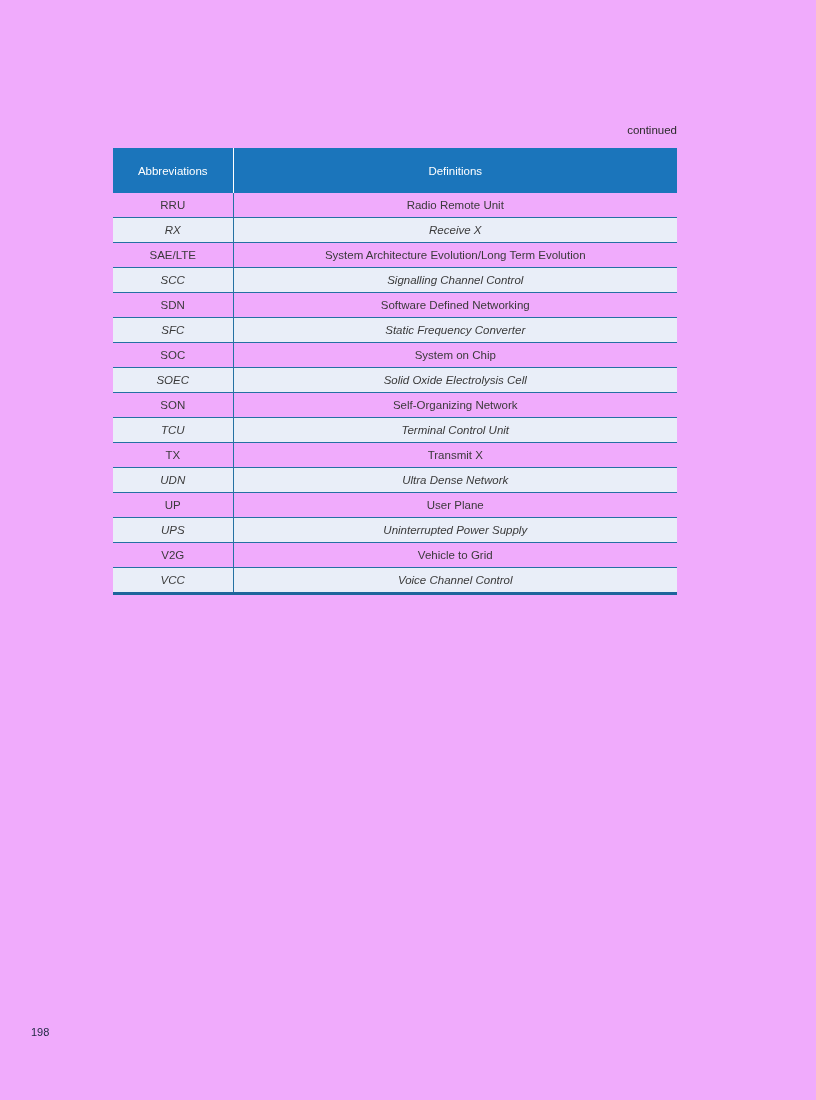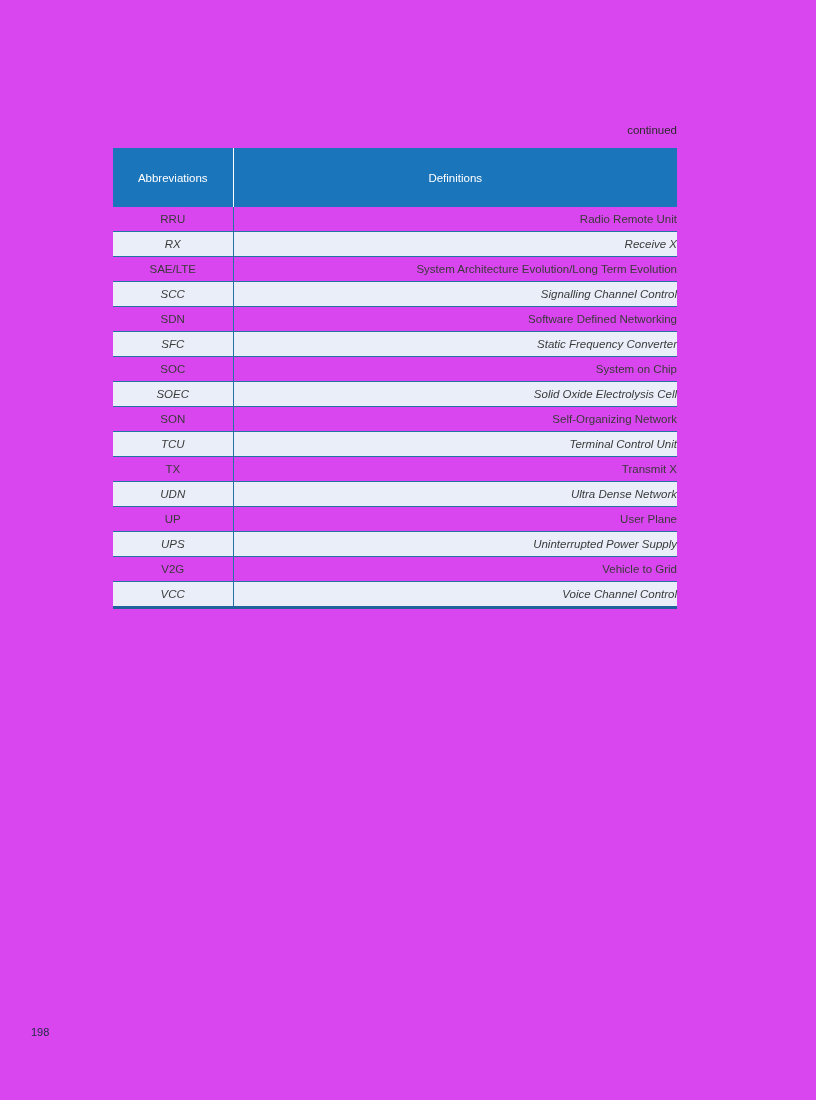--- a/index.html
+++ b/index.html
@@ -5,21 +5,21 @@
   html, body {
     margin: 0;
     padding: 0;
     background: #ffffff;
     font-family: "Liberation Sans", "DejaVu Sans", sans-serif;
   }
   .page {
     position: relative;
     width: 816px;
     height: 1100px;
-    background: #d946ef;
+    background: #f0abfc;
     overflow: hidden;
   }
   .continued {
     position: absolute;
     top: 124px;
     left: 113px;
     width: 564px;
     text-align: right;
     font-size: 11.5px;
     color: #2b2b2b;
@@ -34,35 +34,35 @@
     font-size: 11.5px;
     color: #3a3a3a;
   }
   .abbrev-table col.col-abbr { width: 120px; }
   .abbrev-table th {
     background: #1b75bb;
     color: #ffffff;
     font-weight: normal;
     height: 37px;
     text-align: center;
-    padding: 11px;
+    padding: 4px;
   }
   .abbrev-table th.th-abbr { border-right: 1px solid #ffffff; }
   .abbrev-table td {
     height: 24px;
     padding: 0;
     border-top: 1px solid #2471a3;
   }
   .abbrev-table tr:first-child td { border-top: none; }
   .abbrev-table td.abbr-cell {
     text-align: center;
     border-right: 1px solid #2471a3;
   }
   .abbrev-table td.def-cell {
-    text-align: right;
+    text-align: center;
   }
   .abbrev-table tr.alt td { background: #e9eef8; font-style: italic; }
   .abbrev-table tbody { border-bottom: 3px solid #1e649b; }
   .page-number {
     position: absolute;
     top: 1026px;
     left: 31px;
     font-size: 11px;
     color: #222b45;
   }

